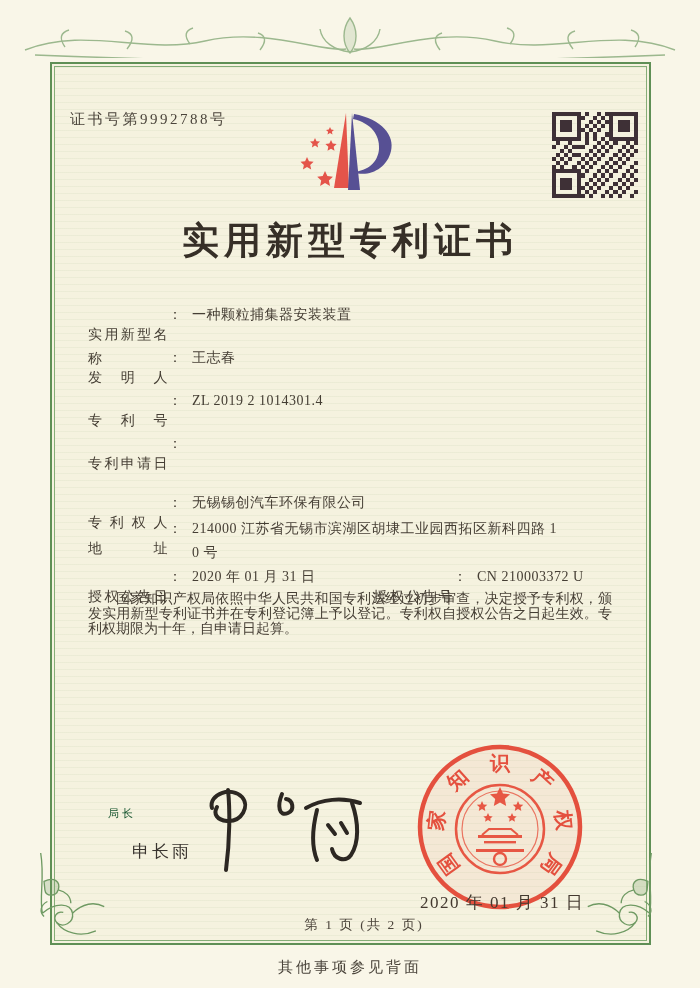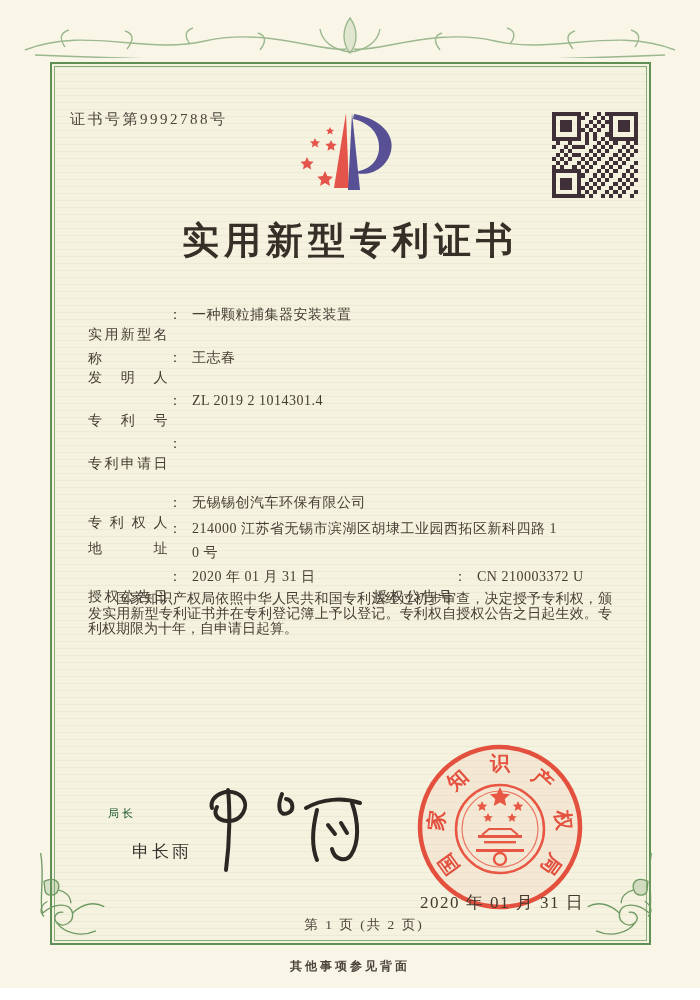--- a/index.html
+++ b/index.html
@@ -51,21 +51,21 @@
   .seal-date{
     position:absolute; left:420px; top:891px; width:190px;
     font-size:17px; letter-spacing:1.5px; color:#43392f; z-index:6;
   }
   .page-no{
     position:absolute; left:0; right:0; top:916px; text-align:center;
     font-size:13.5px; letter-spacing:2px; color:#4a433a;padding-left:28px;
   }
   .back-note{
     position:absolute; left:0; right:0; top:958px; text-align:center;
-    font-size:12px; letter-spacing:3px; color:#4a443b;font-weight:bold;
+    font-size:15px; letter-spacing:3px; color:#4a443b;
   }
   .top-ornament{ position:absolute; left:5px; top:0px; width:690px; height:58px; }
   .corner-bl{ position:absolute; left:34px;  top:846px; width:92px; height:106px; }
   .corner-br{ position:absolute; left:566px; top:846px; width:92px; height:106px; transform:scaleX(-1); }
 </style>
 </head>
 <body>
 
 <div class="page">
 

